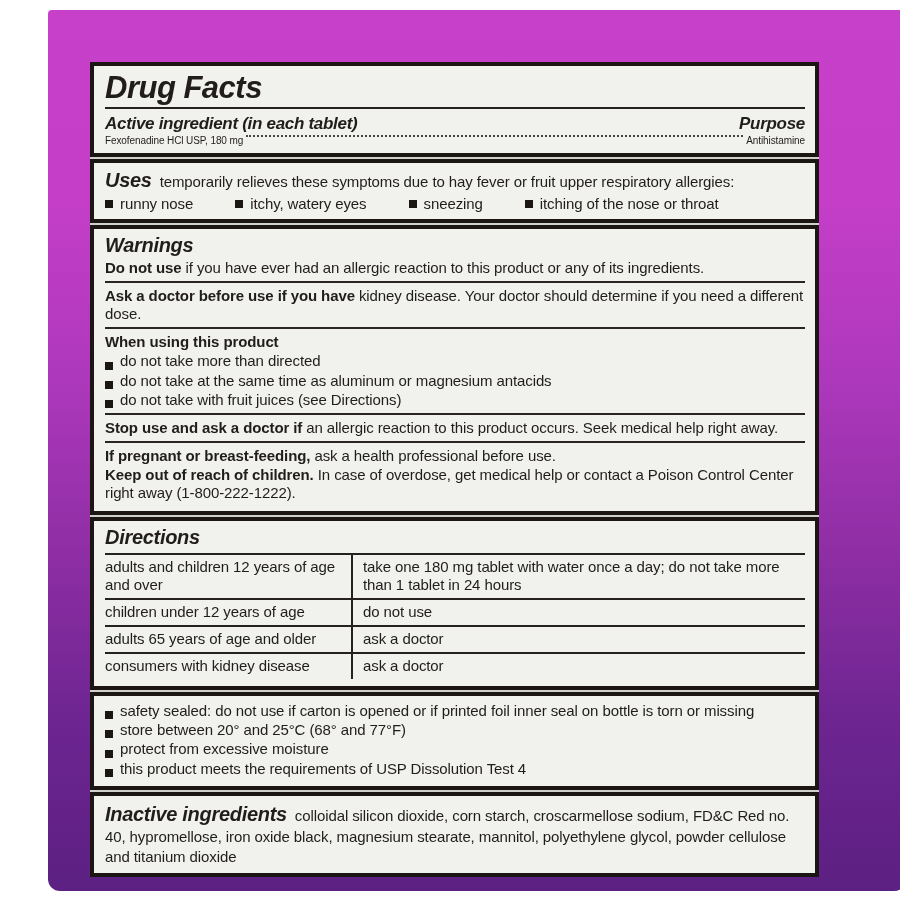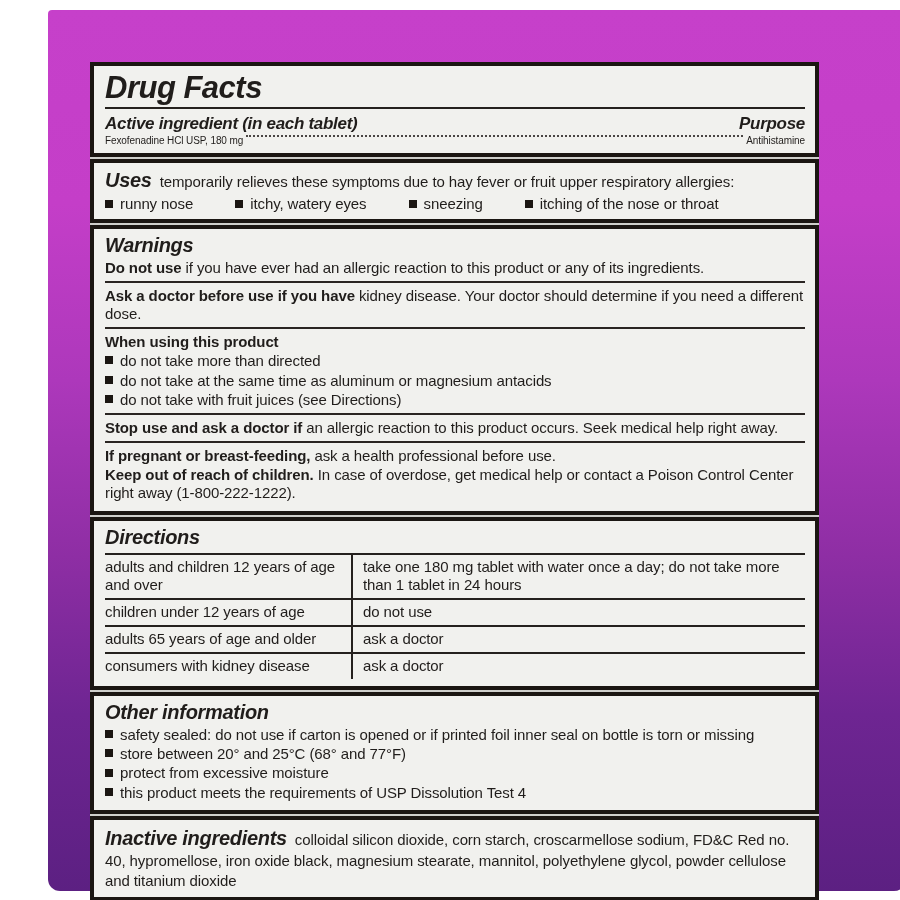--- a/index.html
+++ b/index.html
@@ -38,21 +38,21 @@
 
   .ai-head { display: flex; justify-content: space-between; align-items: baseline; margin-bottom: 1px; }
   .leader-row { display: flex; align-items: flex-start; font-size: 10px; }
   .leader { flex: 1; border-bottom: 2px dotted #4a4644; margin: 0 3px 3px 3px; }
 
   p, .line { font-size: 15px; line-height: 1.18; }
   .wpara { margin: 2px 0; }
   .hr { height: 2px; background: #2a2522; margin: 4px 0 4px 0; }
 
   .sq { display: inline-block; width: 8px; height: 8px; background: #1b1612; margin-right: 7px; flex: 0 0 auto; }
-  .bl { display: flex; align-items: center; font-size: 15px; line-height: 1.22; margin: 1px 0; }
+  .bl { display: flex; align-items: flex-end; font-size: 15px; line-height: 1.22; margin: 1px 0; }
   .bl .sq { position: relative; top: -1px; }
 
   .uses-line { line-height: 1.25; }
   .uses-h { margin-right: 8px; }
   .inline-bullets { display: flex; gap: 42px; font-size: 15px; margin-top: 2px; }
   .ib { display: inline-flex; align-items: baseline; }
   .ib .sq { position: relative; top: -1px; }
 
   .warn-h { margin-bottom: 2px; }
 
@@ -151,21 +151,20 @@
             <div class="dcell right">ask a doctor</div>
           </div>
           <div class="drow">
             <div class="dcell left">consumers with kidney disease</div>
             <div class="dcell right">ask a doctor</div>
           </div>
         </div>
       </div>
 
       <div class="sec">
-        <div class="h-ital h-big warn-h">Other information</div>
         <div class="bl">
             <i class="sq"></i>
             <span>safety sealed: do not use if carton is opened or if printed foil inner seal on bottle is torn or missing</span>
           </div>
         <div class="bl">
             <i class="sq"></i>
             <span>store between 20° and 25°C (68° and 77°F)</span>
           </div>
         <div class="bl">
             <i class="sq"></i>

